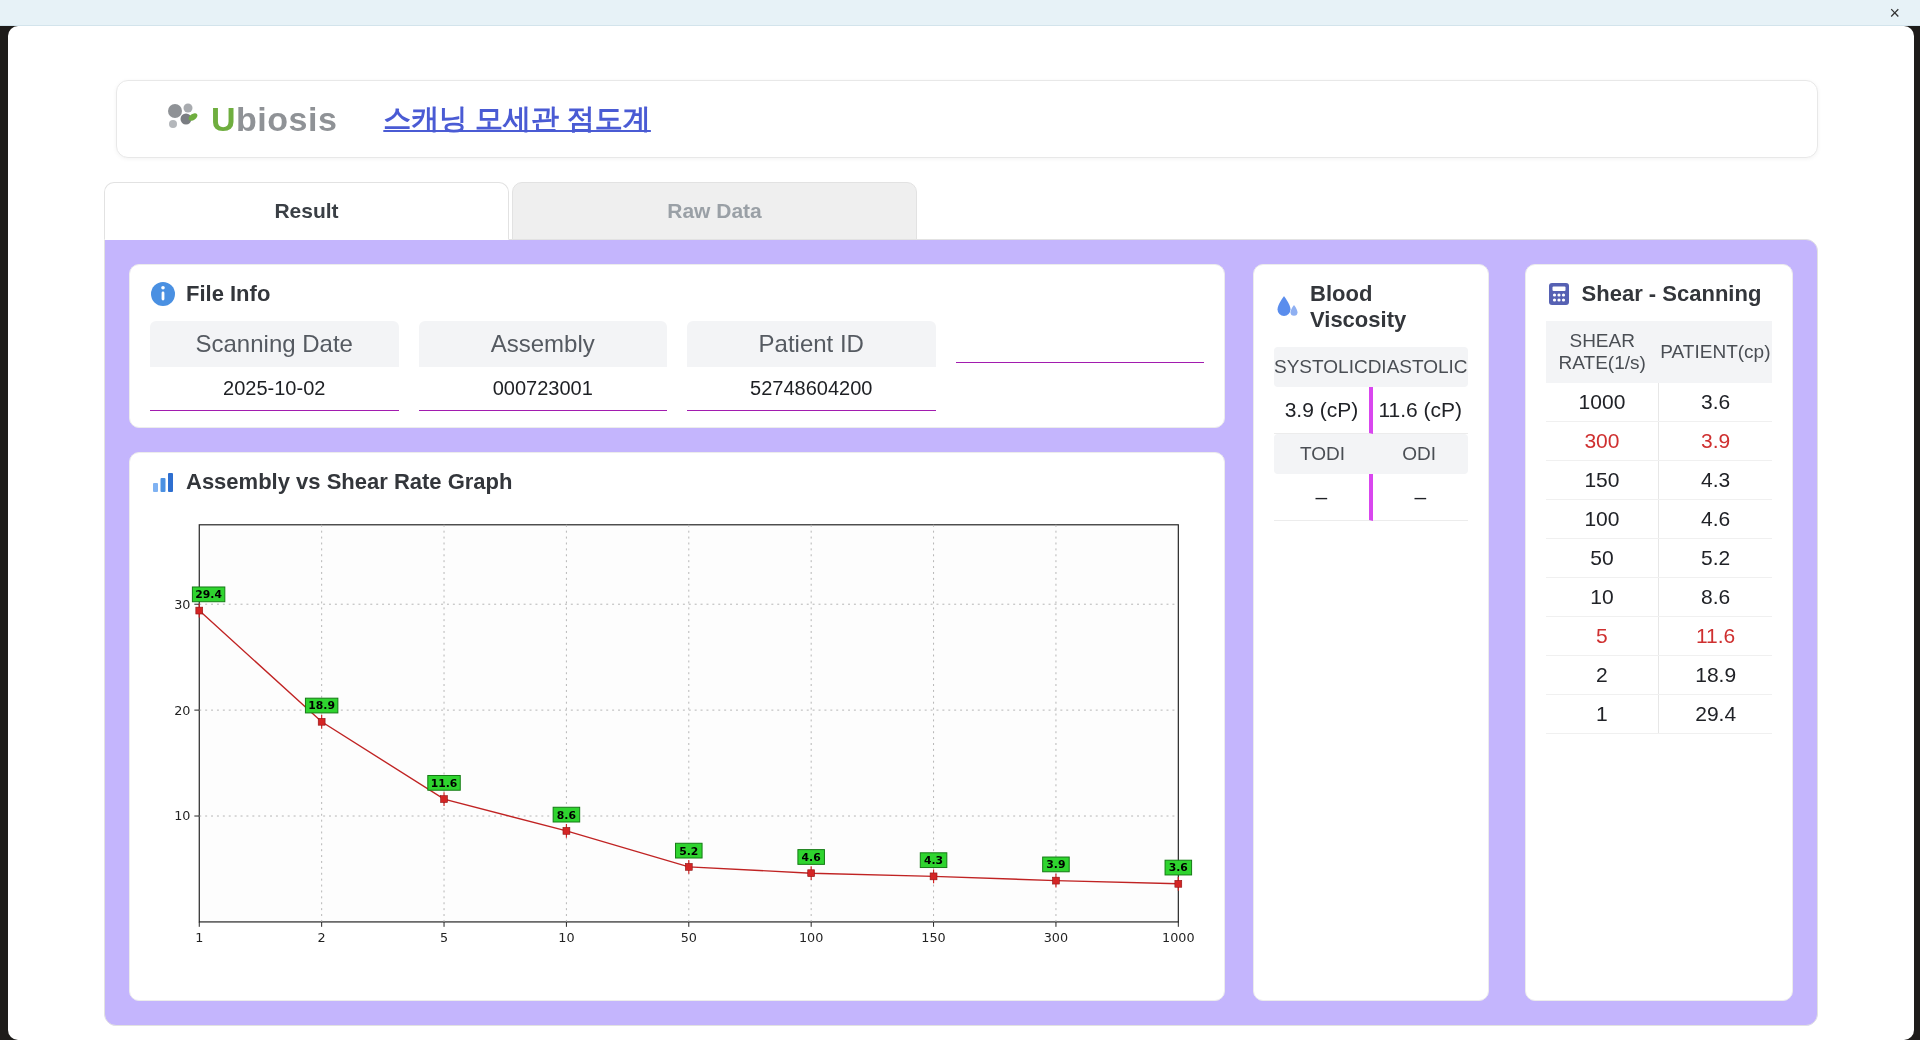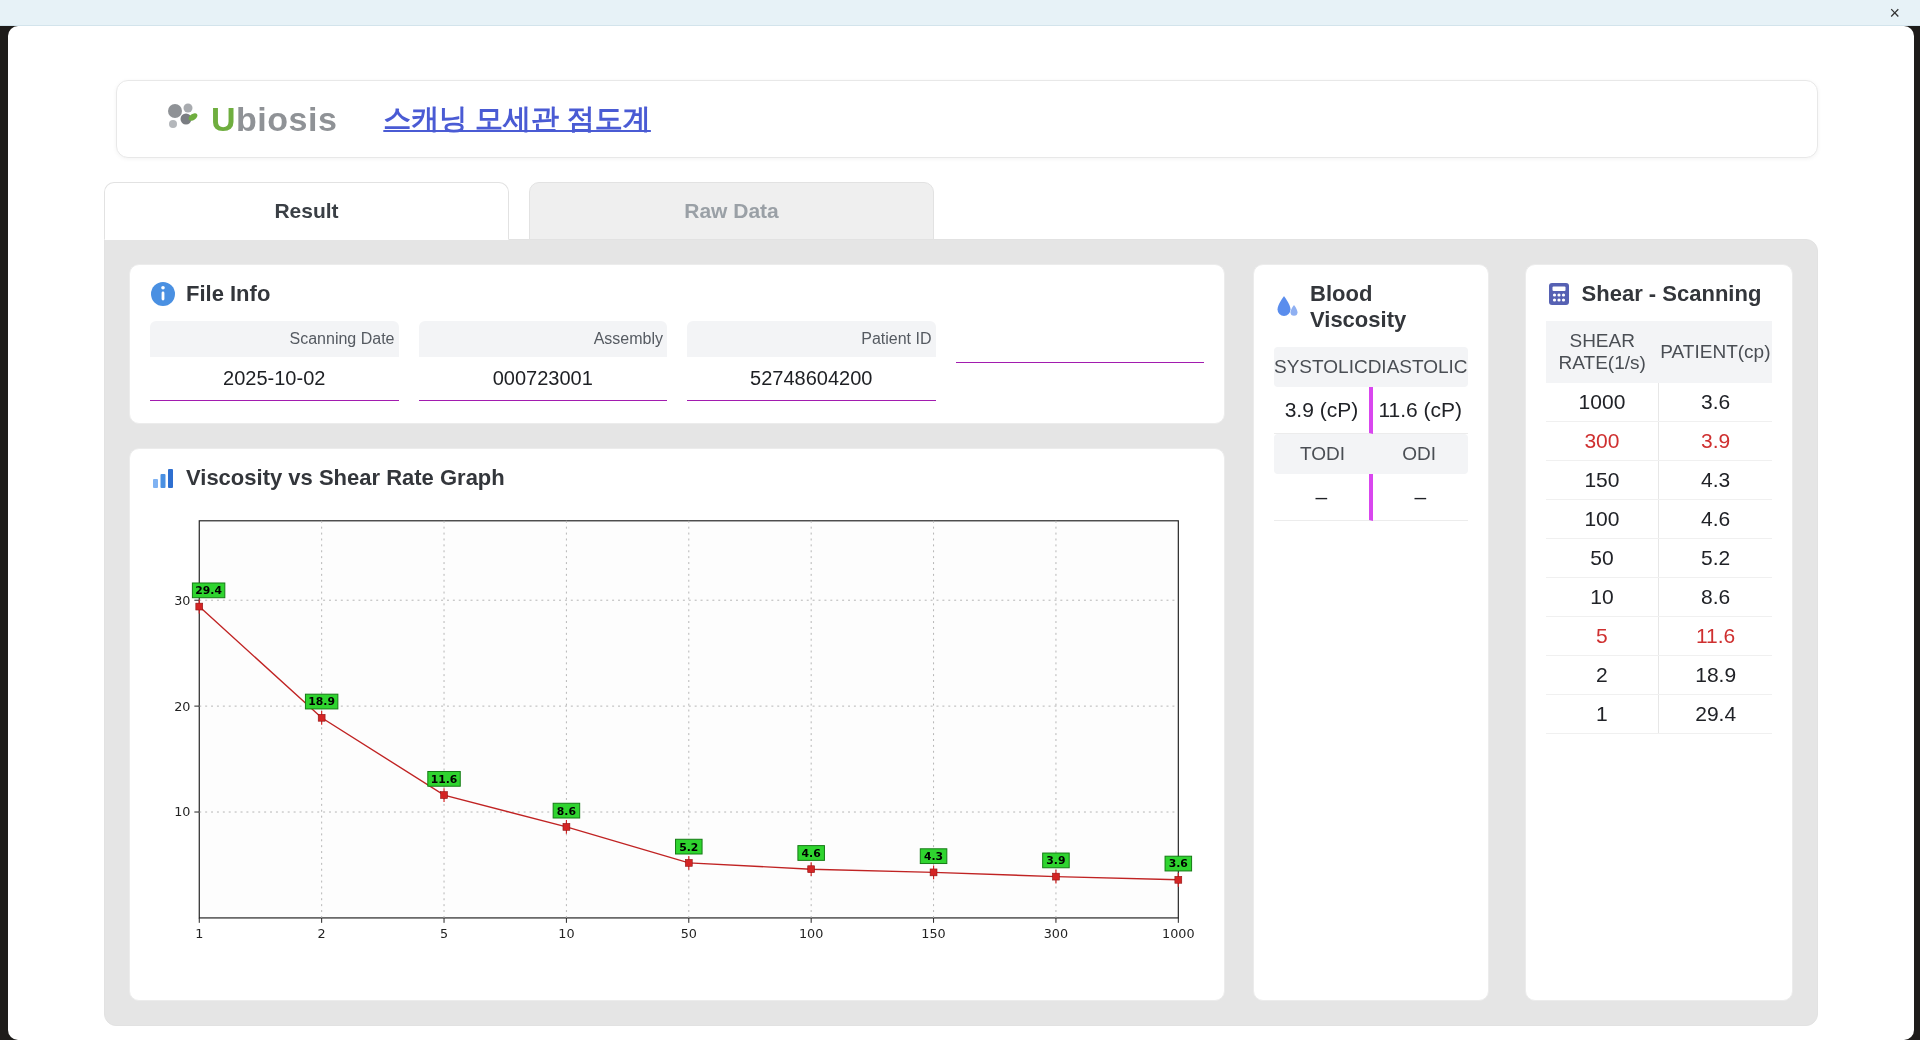--- a/index.html
+++ b/index.html
@@ -21,42 +21,42 @@
   .header-card { height:78px; border:1px solid #e8e8e8; border-radius:12px;
     box-shadow:0 1px 4px rgba(0,0,0,.05); display:flex; align-items:center;
     padding:0 44px; gap:46px; background:#fff; flex:0 0 auto;margin-left:12px; }
   .logo { display:flex; align-items:center; gap:6px; }
   .logo-text { font-size:34px; font-weight:600; letter-spacing:.5px; }
   .logo-text .u { color:#6fae3f; }
   .logo-text .rest { color:#8f9296; }
   .app-title { font-size:28px; font-weight:bold; color:#4a5bd4;text-decoration:underline; }
 
   
-  .tabs { display:flex; margin-top:24px; position:relative; z-index:2; gap:20px; }
+  .tabs { display:flex; margin-top:24px; position:relative; z-index:2; gap:3px; }
   .tab { width:405px; height:58px; display:flex; align-items:center; justify-content:center;
     font-size:21px; font-weight:600; border:1px solid #e2e2e2; border-bottom:none;
     border-radius:10px 10px 0 0; cursor:pointer; margin-bottom:-1px; }
   .tab.active { background:#fff; color:#3a3f45; border-bottom:1px solid #fff; }
   .tab.inactive { background:#efefef; color:#9aa0a6; border-bottom:1px solid #e2e2e2; }
 
   
   .main-panel { flex:1; border:1px solid #e2e2e2; border-radius:0 12px 12px 12px;
-    background:#e5e5e5; padding:24px; display:flex; gap:28px; overflow:hidden; }
+    background:#c4b5fd; padding:24px; display:flex; gap:28px; overflow:hidden; }
   .left-col { flex:1; display:flex; flex-direction:column; gap:24px; min-width:0; }
   .right-col { width:540px; flex:0 0 540px; display:flex; flex-direction:row; gap:36px; }
 
   .card { border:1px solid #ececec; border-radius:10px; background:#fff; padding:16px 20px; }
   .card-title { display:flex; align-items:center; gap:10px; font-size:22px; font-weight:bold; color:#33363b; margin-bottom:14px; }
   .card-title .icon { width:26px; height:26px; flex:0 0 auto; display:inline-flex; align-items:center; justify-content:center; }
 
   
   .file-info-card { flex:0 0 160px; }
   .file-fields { display:flex; gap:20px; }
   .field { flex:1; }
-  .field-label { background:#f3f4f6; color:#555a61; font-size:16px; text-align:right;
+  .field-label { background:#f3f4f6; color:#555a61; font-size:24px; text-align:center;
     padding:9px 4px; border-radius:6px 6px 0 0; }
   .field-value { font-size:20px; color:#1d1f23; text-align:center; padding:10px 4px;
     border-bottom:1px solid #a21caf; min-height:42px; }
 
   
   .graph-card { flex:1; display:flex; flex-direction:column; }
   .chart-wrap { flex:1; padding:4px 6px 0 6px; }
   svg.chart { width:100%; height:auto; display:block; }
   svg text { font-family:"DejaVu Sans","Liberation Sans",sans-serif; }
 
@@ -139,21 +139,21 @@
 
         <div class="card graph-card">
           <div class="card-title">
             <span class="icon">
               <svg width="26" height="26" viewBox="0 0 26 26">
                 <rect x="3" y="14" width="5" height="9" rx="1" fill="#7fb2f2"></rect>
                 <rect x="10.5" y="9" width="5" height="14" rx="1" fill="#4a90e2"></rect>
                 <rect x="18" y="4" width="5" height="19" rx="1" fill="#2e6fd0"></rect>
               </svg>
             </span>
-            <span>Viscosity vs Shear Rate Graph</span>
+            <span>Assembly vs Shear Rate Graph</span>
           </div>
           <div class="chart-wrap">
             <svg class="chart" viewBox="0 0 1060 450" preserveAspectRatio="xMidYMid meet">
                 <rect x="44" y="12" width="996" height="404" fill="#fdfdfd" stroke="#222" stroke-width="1.2"></rect>
                 <line x1="168.5" y1="12" x2="168.5" y2="416" stroke="#b5b5b5" stroke-width="1" stroke-dasharray="2 4"></line>
                 <line x1="293" y1="12" x2="293" y2="416" stroke="#b5b5b5" stroke-width="1" stroke-dasharray="2 4"></line>
                 <line x1="417.5" y1="12" x2="417.5" y2="416" stroke="#b5b5b5" stroke-width="1" stroke-dasharray="2 4"></line>
                 <line x1="542" y1="12" x2="542" y2="416" stroke="#b5b5b5" stroke-width="1" stroke-dasharray="2 4"></line>
                 <line x1="666.5" y1="12" x2="666.5" y2="416" stroke="#b5b5b5" stroke-width="1" stroke-dasharray="2 4"></line>
                 <line x1="791" y1="12" x2="791" y2="416" stroke="#b5b5b5" stroke-width="1" stroke-dasharray="2 4"></line>

